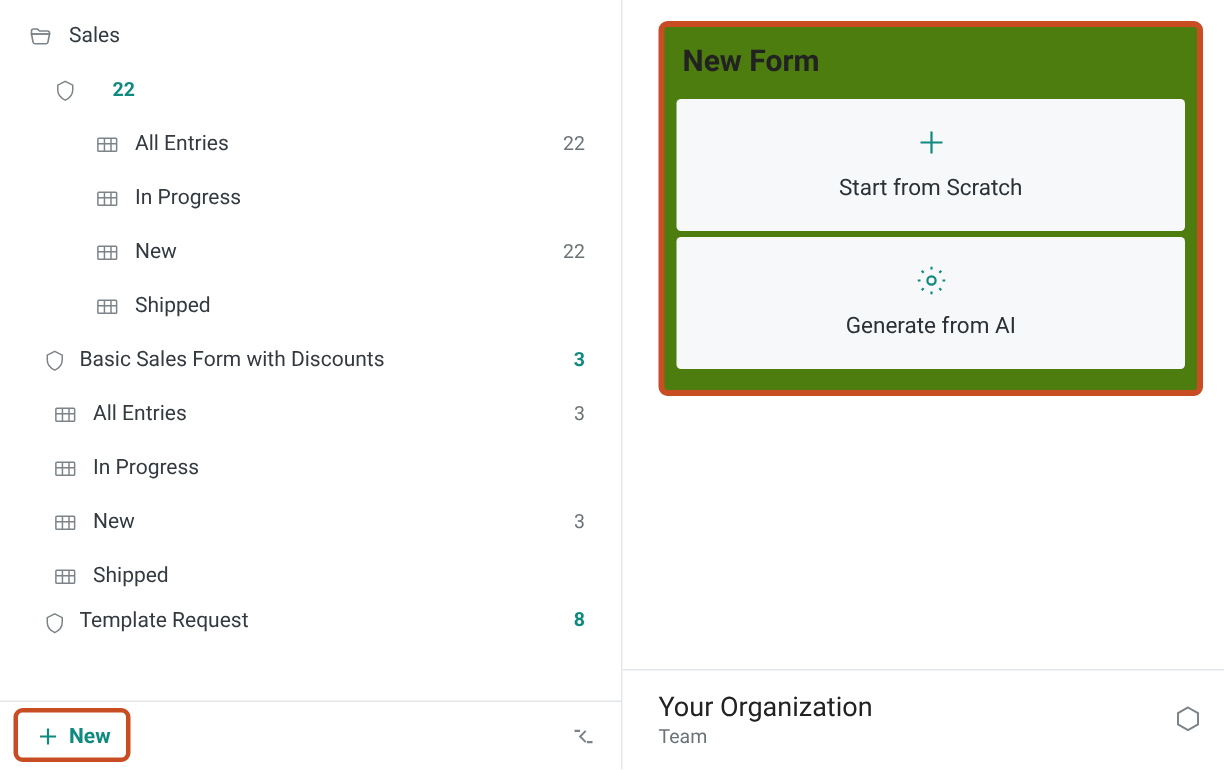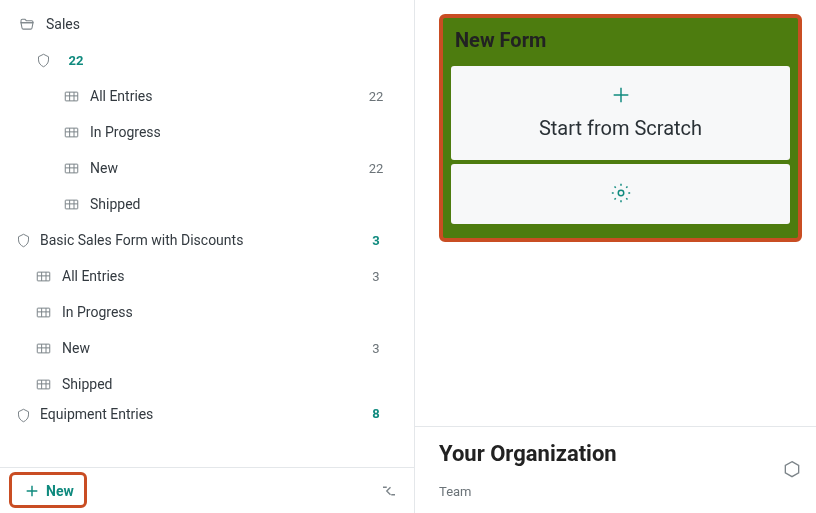--- a/index.html
+++ b/index.html
@@ -23,50 +23,50 @@
   .sidebar{width:var(--sidebar-w);border-right:1px solid var(--border);display:flex;flex-direction:column;position:relative;}
   .tree{flex:1 1 auto;overflow:hidden;padding:6px 0 0 0;}
   .footer{height:46px;border-top:1px solid var(--border);display:flex;align-items:center;justify-content:space-between;padding:0 12px;}
   .main{flex:1 1 auto;display:flex;flex-direction:column;}
   .main-top{flex:1 1 auto;padding:14px 14px 0 24px;position:relative;}
   .main-bottom{border-top:1px solid var(--border);padding:14px 14px 14px 24px;display:flex;align-items:center;justify-content:space-between;}
 
   
   .row{display:flex;align-items:center;height:36px;padding-right:24px;cursor:pointer;}
   .row .label{flex:1 1 auto;white-space:nowrap;overflow:hidden;text-overflow:ellipsis;color:var(--text);}
-  .row .count{min-width:28px;text-align:center;color:var(--muted);font-size:13px;}
+  .row .count{min-width:28px;text-align:right;color:var(--muted);font-size:13px;}
   .row .count.bold{color:var(--count);font-weight:700;}
   .row .ic{width:18px;height:18px;display:inline-flex;align-items:center;justify-content:center;margin-right:10px;color:#7c8489;flex:0 0 auto;}
   .ind-0{padding-left:18px;}
   .ind-1{padding-left:34px;}
   .ind-2{padding-left:62px;}
-  .ind-form-0{padding-left:14px;}
+  .ind-form-0{padding-left:27px;}
   .ind-form-0 .ic{margin-right:8px;}
   .row.truncated{height:28px;align-items:flex-start;padding-top:4px;}
 
   
   svg{display:block;}
 
   
   .new-btn{display:inline-flex;align-items:center;gap:6px;color:var(--teal);font-weight:700;font-size:14px;padding:6px 12px;border-radius:4px;cursor:pointer;position:relative;}
   .new-btn svg{stroke:var(--teal);}
   .hl-new{border:3px solid var(--highlight);border-radius:6px;position:absolute;left:9px;bottom:5px;width:78px;height:36px;pointer-events:none;}
 
   .collapse-btn{color:#7c8489;cursor:pointer;padding:4px;}
 
   
   .card{border:4px solid var(--highlight);border-radius:6px;width:363px;padding:6px 8px 10px 8px;background:#4d7c0f;}
   .card-title{font-size:20px;font-weight:700;color:#222;padding:4px 4px 10px 4px;}
   .tile{background:var(--tile-bg);border-radius:3px;margin:4px 0;display:flex;flex-direction:column;align-items:center;justify-content:center;gap:10px;padding:18px 0 20px 0;cursor:pointer;}
   .tile .ticon{color:var(--teal);}
-  .tile .tlabel{color:#2a3136;font-size:20px;}
-
-  
-  .org-title{font-size:22px;font-weight:700;color:#222;}
-  .org-sub{font-size:13px;color:var(--muted);margin-top:18px;}
+  .tile .tlabel{color:#2a3136;font-size:15px;}
+
+  
+  .org-title{font-size:18px;font-weight:400;color:#222;}
+  .org-sub{font-size:13px;color:var(--muted);margin-top:2px;}
   .org-icon{color:#7c8489;}
 </style>
 </head>
 <body>
 
 <div class="app">
 
   <div class="sidebar">
     <div class="tree">
 
@@ -187,21 +187,21 @@
         <span class="label">Shipped</span>
         <span class="count"></span>
       </div>
 
       <div class="row ind-form-0 truncated">
         <span class="ic">
           <svg width="15" height="15" viewBox="0 0 24 24" fill="none" stroke="currentColor" stroke-width="1.6">
               <path d="M12 2l8 4v5c0 5-3.5 9-8 11-4.5-2-8-6-8-11V6z"></path>
             </svg>
         </span>
-        <span class="label">Equipment Entries</span>
+        <span class="label">Template Request</span>
         <span class="count bold">8</span>
       </div>
 
     </div>
 
     <div class="footer">
       <div class="new-btn">
         <span>
           <svg width="16" height="16" viewBox="0 0 24 24" fill="none" stroke="currentColor" stroke-width="2.2">
               <path d="M12 4v16M4 12h16"></path>
@@ -238,20 +238,21 @@
         </div>
 
 
         <div class="tile">
           <span class="ticon">
             <svg width="22" height="22" viewBox="0 0 24 24" fill="none" stroke="currentColor" stroke-width="1.6">
                 <circle cx="12" cy="12" r="3"></circle>
                 <path d="M12 2v2M12 20v2M4.9 4.9l1.4 1.4M17.7 17.7l1.4 1.4M2 12h2M20 12h2M4.9 19.1l1.4-1.4M17.7 6.3l1.4-1.4"></path>
               </svg>
           </span>
+          <span class="tlabel">Generate from AI</span>
         </div>
       </div>
 
     </div>
 
     <div class="main-bottom">
       <div>
         <div class="org-title">Your Organization</div>
         <div class="org-sub">Team</div>
       </div>

